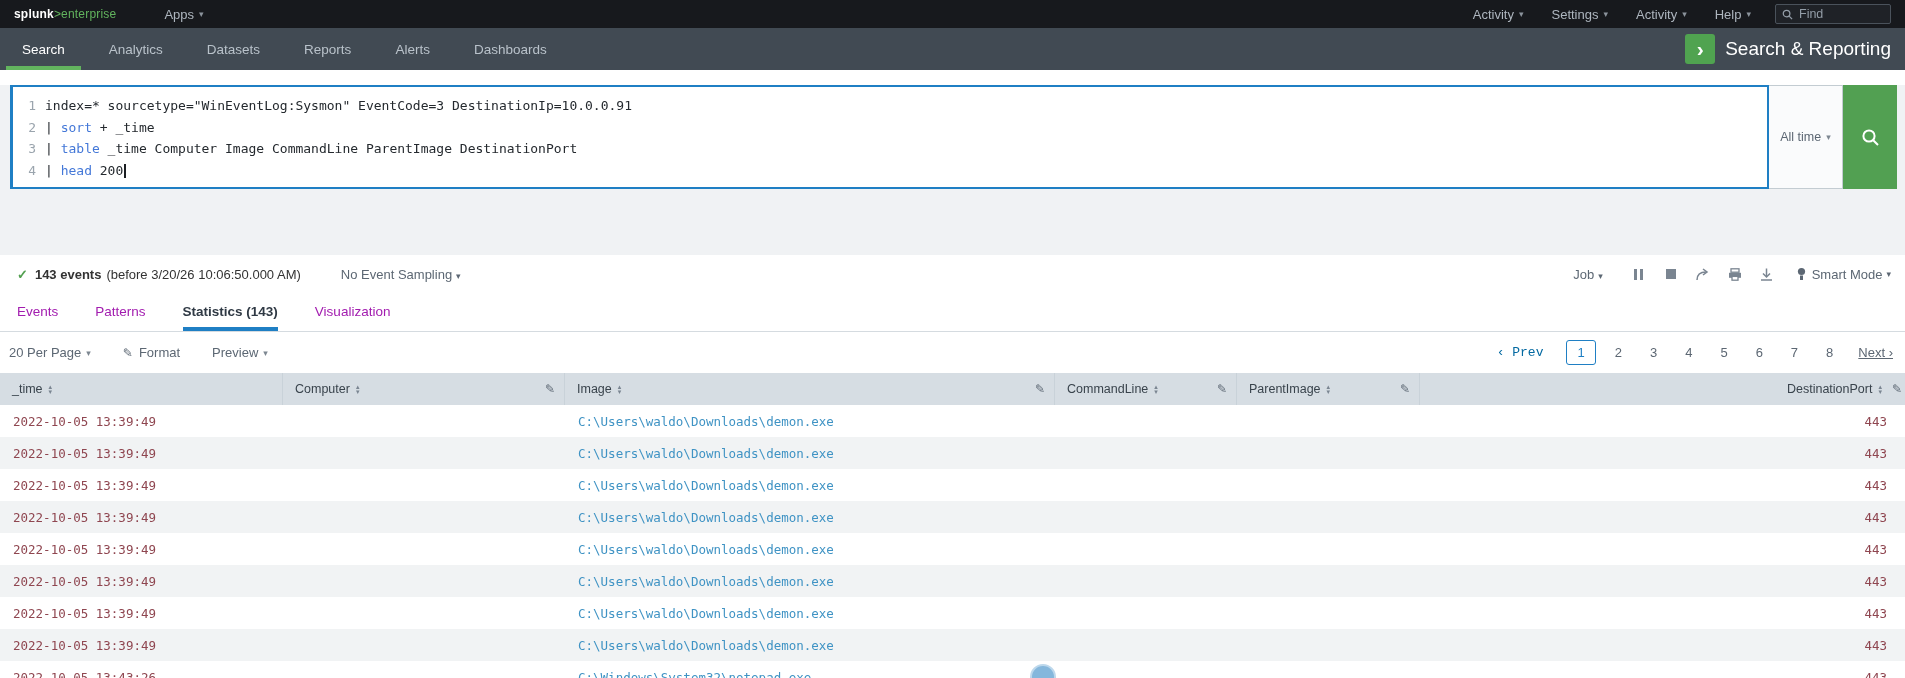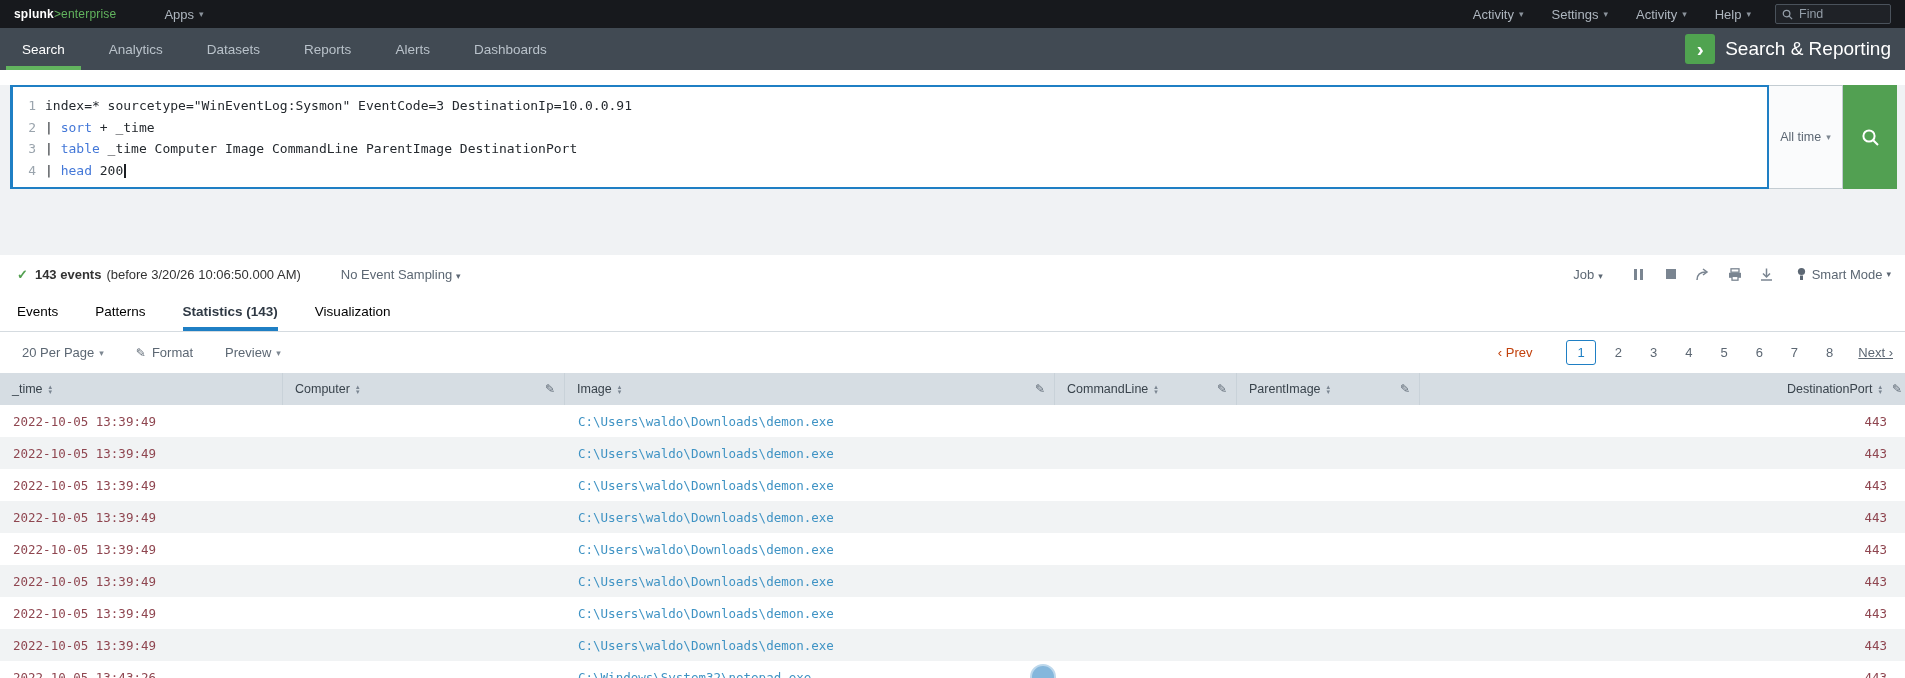--- a/index.html
+++ b/index.html
@@ -65,30 +65,30 @@
   .job-label .caret { font-size:9px; margin-left:4px; }
   .jicon { width:32px; display:flex; align-items:center; justify-content:center; cursor:pointer; }
   .pause-bars span { display:inline-block; width:3px; height:11px; background:#7a8591; margin:0 1.5px; }
   .stop-sq { width:10px; height:10px; background:#7a8591; }
   .smart { display:flex; align-items:center; margin-left:14px; cursor:pointer; }
   .smart .caret { font-size:9px; margin-left:4px; }
   .smart svg { margin-right:6px; }
 
   
   .tabs-bar { height:39px; background:#fff; border-bottom:1px solid #d5dbe0; display:flex; align-items:stretch; padding-left:17px; font-size:13.5px; }
-  .rtab { display:flex; align-items:center; margin-right:37px; color:#000000; cursor:pointer; border-bottom:4px solid transparent; padding-top:3px; }
+  .rtab { display:flex; align-items:center; margin-right:37px; color:#a21caf; cursor:pointer; border-bottom:4px solid transparent; padding-top:3px; }
   .rtab.active { color:#2f3944; font-weight:bold; border-bottom-color:#1f7fc4; }
 
   
-  .toolbar { height:41px; background:#fff; display:flex; padding:0 12px 0 22px; font-size:13px; color:#5c6773; }
+  .toolbar { height:41px; background:#fff; display:flex; padding:0 12px 0 9px; font-size:13px; color:#5c6773; }
   .tool { display:flex; align-items:center; margin-right:32px; cursor:pointer; }
   .tool .caret { font-size:9px; margin-left:5px; color:#7d8791; }
   .tool .pencil { margin-right:6px; font-size:12px; }
   .pagination { margin-left:auto; display:flex; align-items:center; gap:10px; font-size:13px; }
-  .pg-prev { color:#c2410c; margin-right:24px; }
+  .pg-prev { color:#0369a1; margin-right:13px;font-family:Liberation Mono, monospace; }
   .pg-num { color:#5c6773; padding:4px 9px; cursor:pointer; }
   .pg-num.active { border:1px solid #1f7fc4; border-radius:3px; color:#1f7fc4; background:#fff; padding:4px 10px; }
   .pg-next { color:#5c6773; margin-left:6px; cursor:pointer;text-decoration:underline; }
 
   
   .stat-table { width:1905px; }
   .thead { display:flex; height:32px; background:#d6dde3; font-size:12.5px; color:#39434c; }
   .th { position:relative; display:flex; align-items:center; padding-left:12px; border-right:1px solid #c9d2d9; cursor:pointer; }
   .th:last-child { border-right:none; }
   .sortstack { display:inline-flex; flex-direction:column; margin-left:6px; line-height:5px; font-size:7px; color:#7a8591; }

